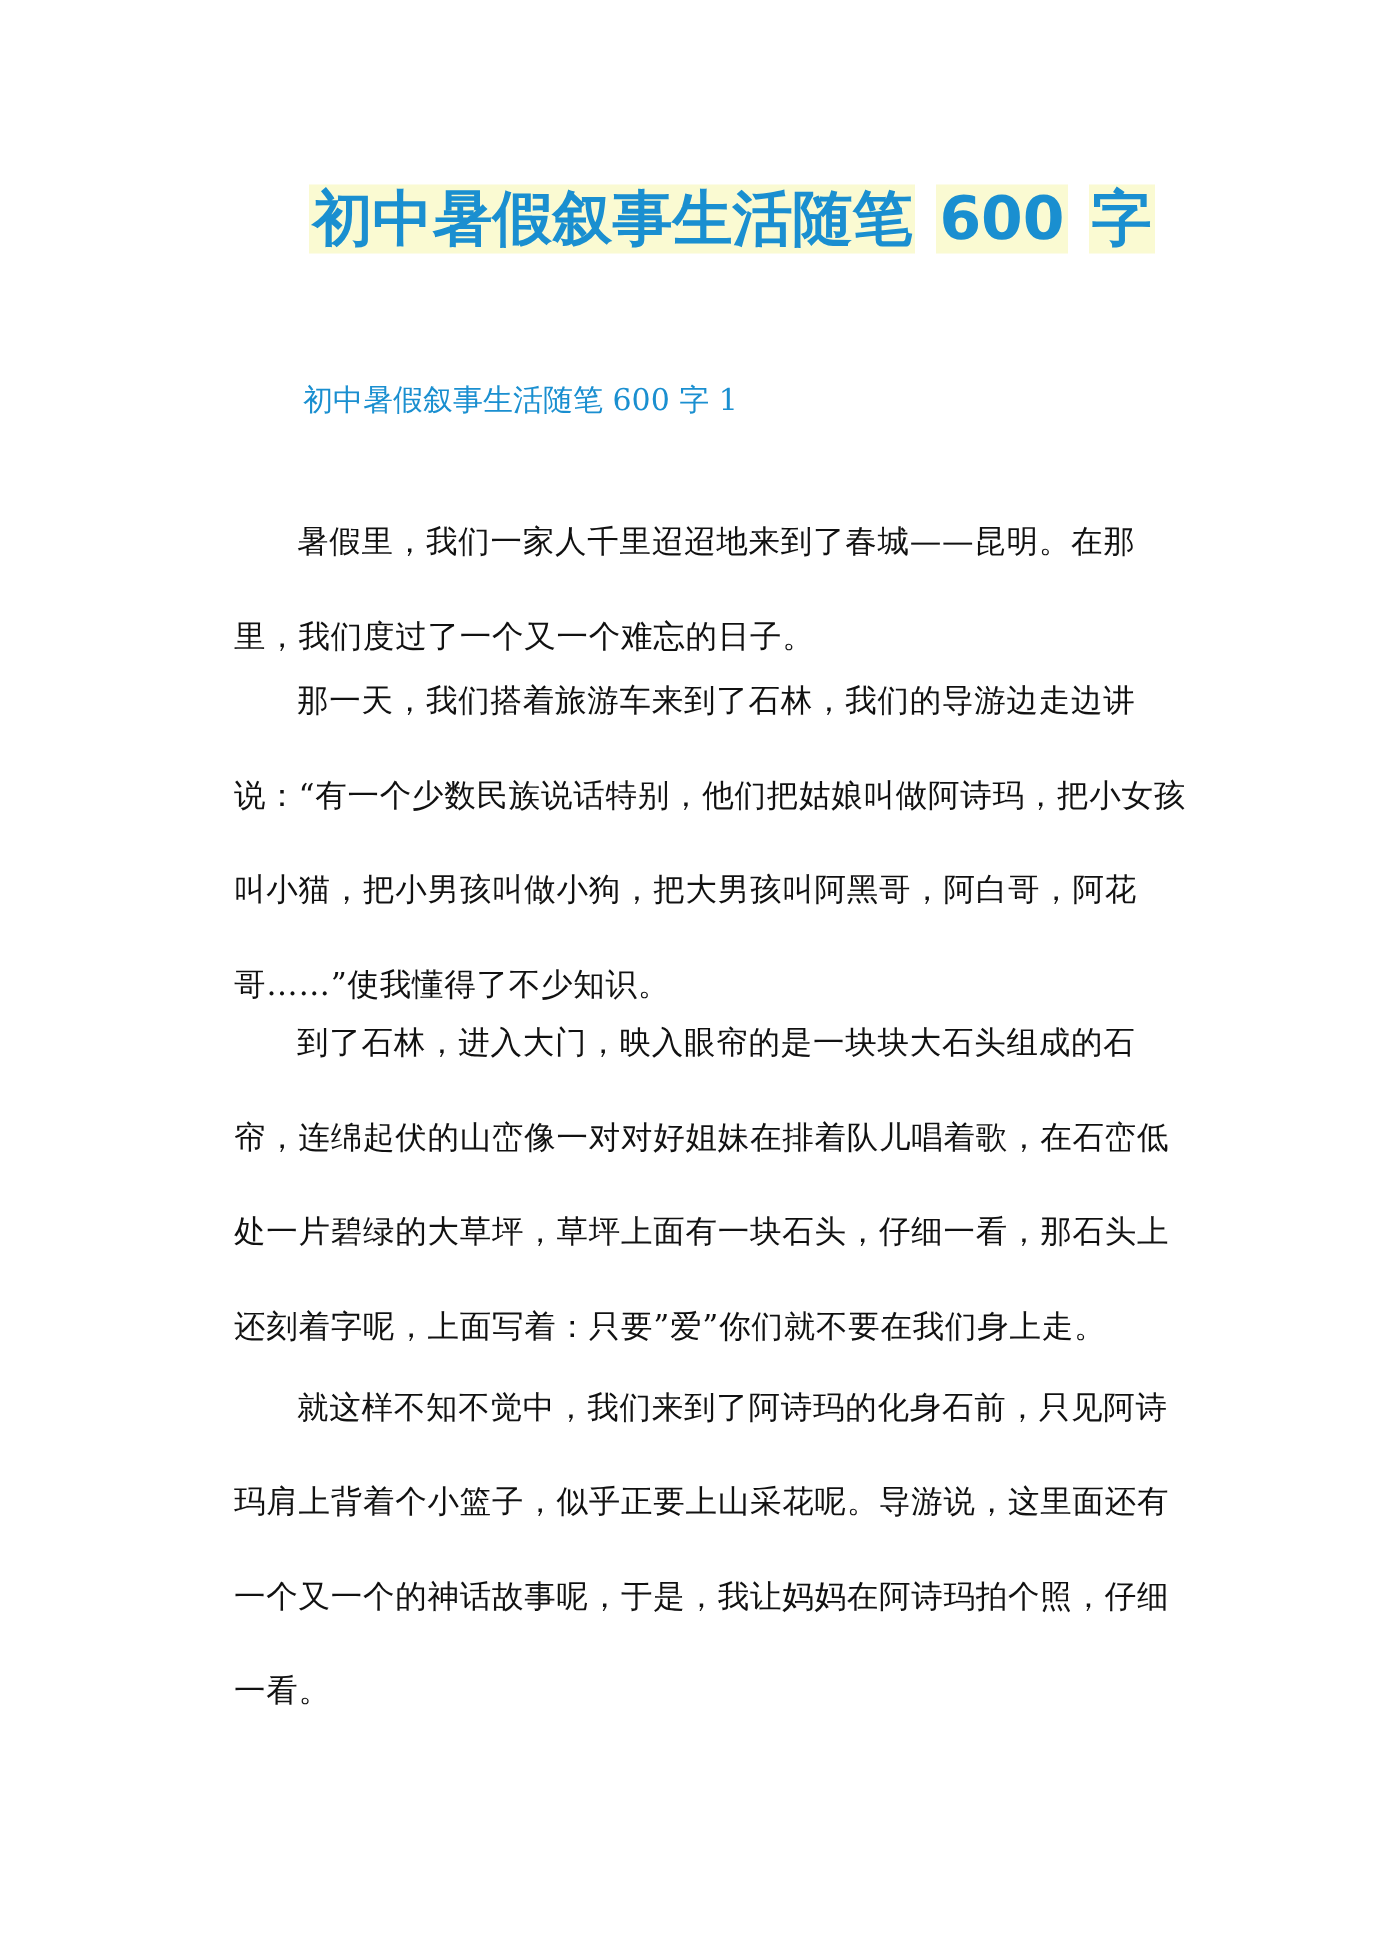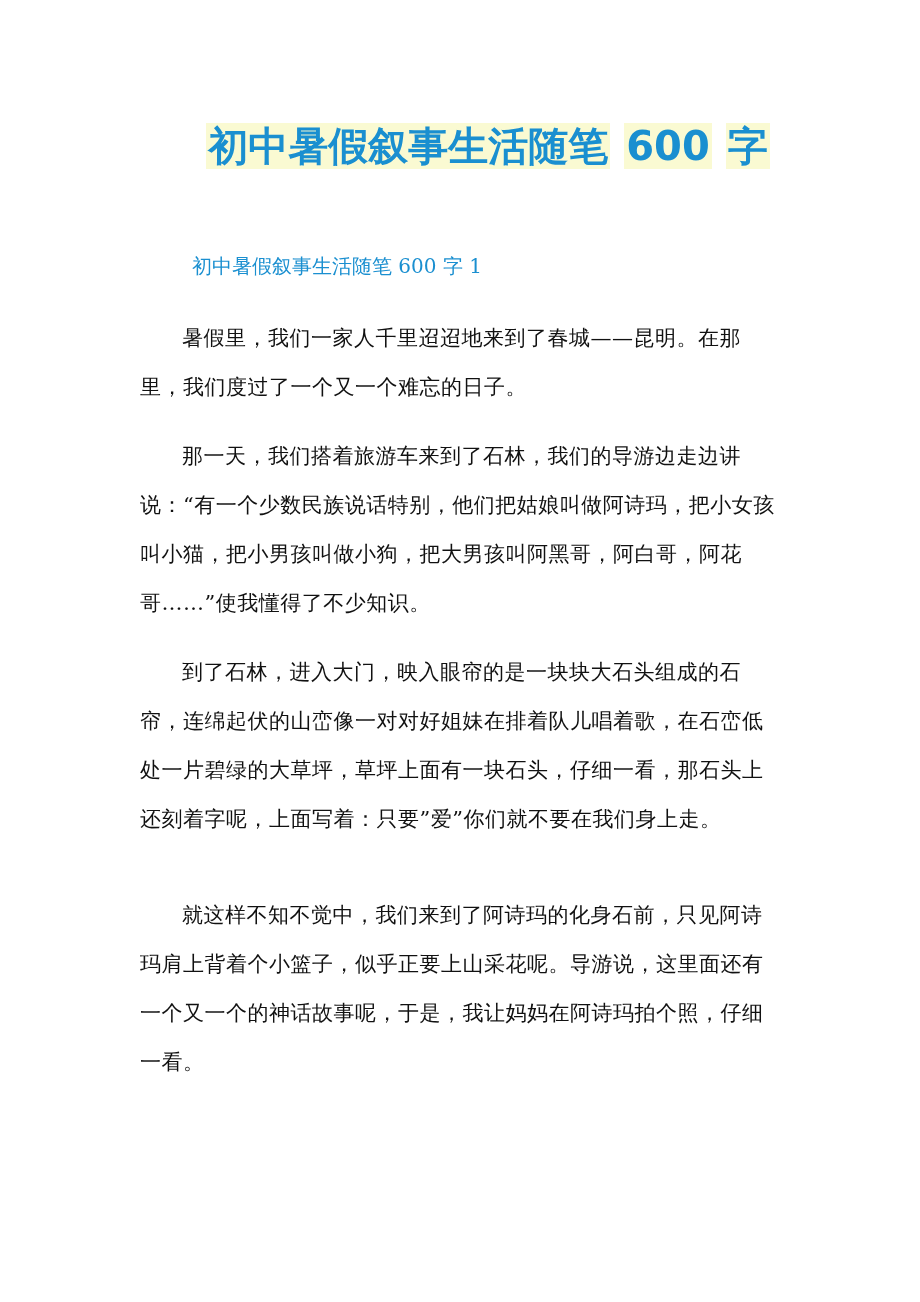--- a/index.html
+++ b/index.html
@@ -5,37 +5,37 @@
   html, body { margin: 0; padding: 0; background: #ffffff; }
   body { width: 920px; height: 1302px; position: relative; overflow: hidden; }
   .title-wrap {
     position: absolute; top: 120px; left: 0; width: 920px;
     text-align: center;
     font-family: "DejaVu Sans", sans-serif;
     font-weight: bold; font-size: 40px; color: #1a8fd0; line-height: 52px; padding-left: 28px;
   }
   .title-wrap span.hl { background: #fafad2; padding: 0 2px; }
   .subtitle {
-    position: absolute; top: 253px; left: 192px;
+    position: absolute; top: 253px; left: 202px;
     font-family: "DejaVu Serif", serif; font-size: 20px; color: #1a8fd0;
   }
   .para {
     position: absolute; left: 140px; width: 640px;
     font-family: "DejaVu Serif", serif; font-size: 21px; color: #111;
-    line-height: 49px; text-indent: 42px; margin: 0;
+    line-height: 63px; text-indent: 42px; margin: 16px;
     letter-spacing: 0.5px;
   }
 </style>
 </head>
 <body>
 
 <div class="title-wrap">
   <span class="hl">初中暑假叙事生活随笔</span>
   <span class="hl">600</span>
   <span class="hl">字</span>
 </div>
 
 <div class="subtitle">初中暑假叙事生活随笔 600 字 1</div>
 
 <p class="para" style="top:314px">暑假里，我们一家人千里迢迢地来到了春城——昆明。在那里，我们度过了一个又一个难忘的日子。</p>
-<p class="para" style="top:432px">那一天，我们搭着旅游车来到了石林，我们的导游边走边讲说：“有一个少数民族说话特别，他们把姑娘叫做阿诗玛，把小女孩叫小猫，把小男孩叫做小狗，把大男孩叫阿黑哥，阿白哥，阿花哥……”使我懂得了不少知识。</p>
+<p class="para" style="top:420px">那一天，我们搭着旅游车来到了石林，我们的导游边走边讲说：“有一个少数民族说话特别，他们把姑娘叫做阿诗玛，把小女孩叫小猫，把小男孩叫做小狗，把大男孩叫阿黑哥，阿白哥，阿花哥……”使我懂得了不少知识。</p>
 <p class="para" style="top:648px">到了石林，进入大门，映入眼帘的是一块块大石头组成的石帘，连绵起伏的山峦像一对对好姐妹在排着队儿唱着歌，在石峦低处一片碧绿的大草坪，草坪上面有一块石头，仔细一看，那石头上还刻着字呢，上面写着：只要”爱”你们就不要在我们身上走。</p>
 <p class="para" style="top:891px">就这样不知不觉中，我们来到了阿诗玛的化身石前，只见阿诗玛肩上背着个小篮子，似乎正要上山采花呢。导游说，这里面还有一个又一个的神话故事呢，于是，我让妈妈在阿诗玛拍个照，仔细一看。</p>
 
 </body></html>

